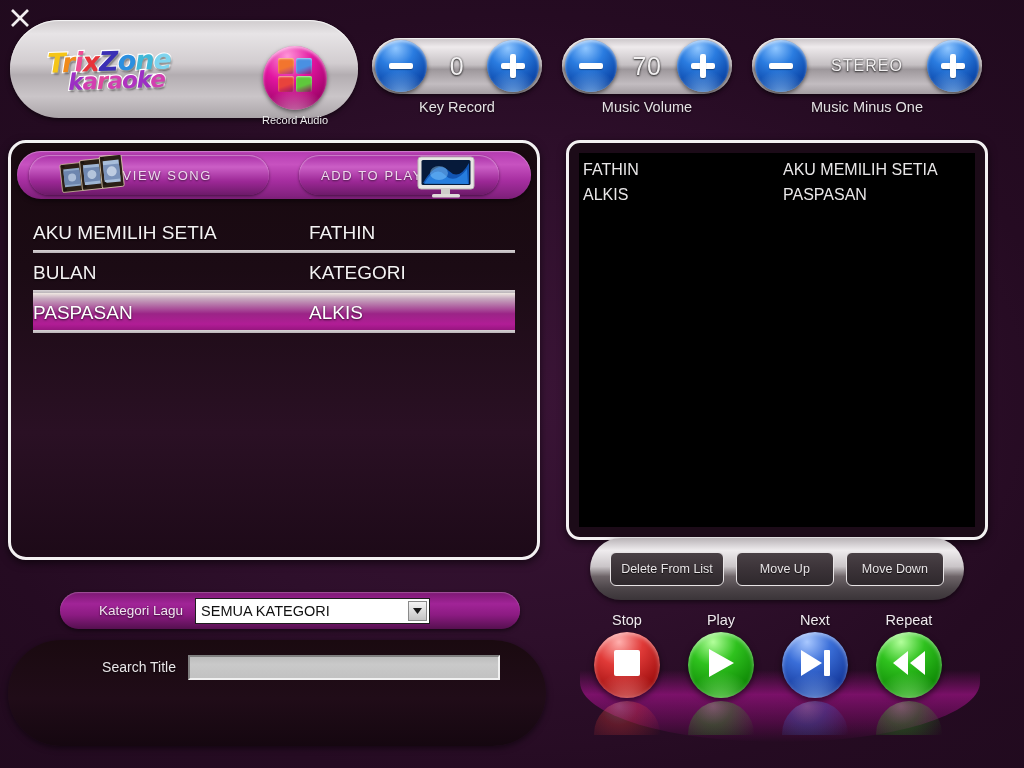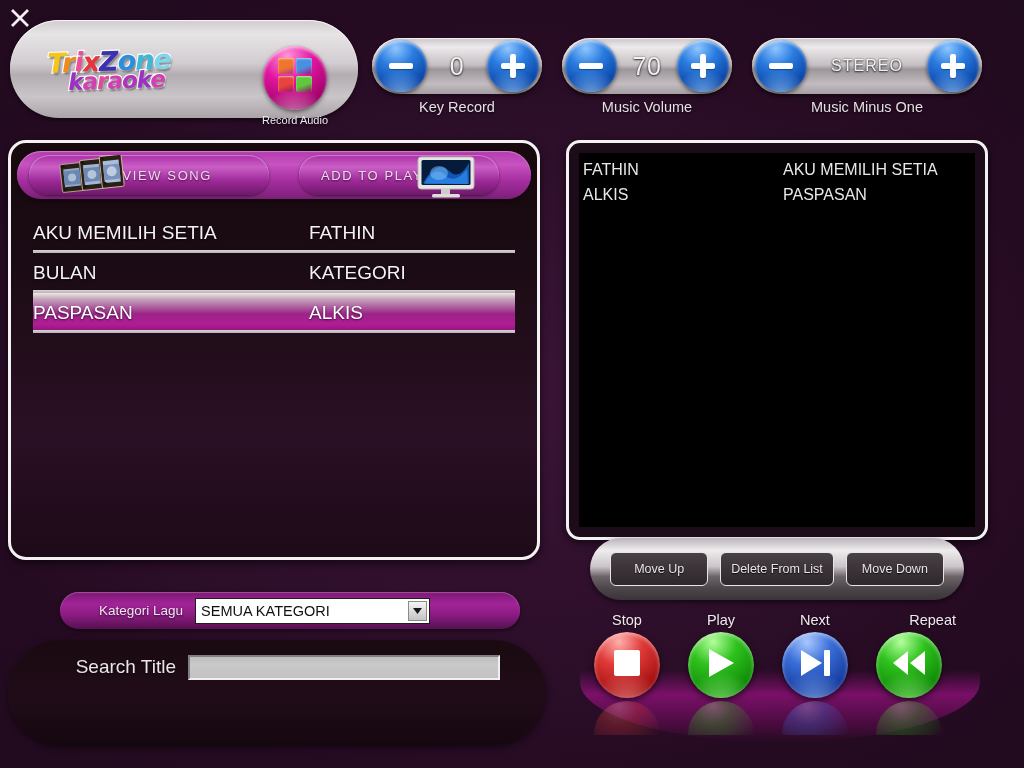--- a/index.html
+++ b/index.html
@@ -264,21 +264,21 @@
   }
   .search-row {
     position: absolute; left: 0; width: 100%;
     height: 30px;
     display: flex; align-items: center;
   }
   #search-row-title  { top: 12px; }
   #search-row-artist { top: 51px; }
   .search-label {
     width: 168px; text-align: right;
-    color: #e9e5e8; font-size: 19px;
+    color: #e9e5e8; font-size: 14px;
     text-shadow: 0 1px 2px rgba(0,0,0,.7);
     white-space: nowrap;
   }
   .search-input {
     margin-left: 12px;
     width: 312px; height: 25px;
     background: linear-gradient(180deg, #bdbdbd 0%, #c9c9c9 35%, #c2c2c2 100%);
     border-top: 2px solid #7f7f7f;
     border-left: 2px solid #7f7f7f;
     border-right: 2px solid #f0f0f0;
@@ -356,21 +356,21 @@
     border-radius: 0 0 200px 200px / 0 0 60px 60px;
     background: linear-gradient(180deg, rgba(190,20,160,.0) 0%, rgba(190,20,160,.55) 34%, rgba(150,12,125,.35) 72%, rgba(90,8,75,0) 100%);
   }
   .transport-item {
     position: absolute; top: 0;
     width: 94px; text-align: center;
   }
   #transport-stop   { left: 0px; }
   #transport-play   { left: 94px; }
   #transport-next   { left: 188px; }
-  #transport-repeat { left: 282px; text-align: right; }
+  #transport-repeat { left: 282px; }
 
   .transport-label {
     color: #efe9ee; font-size: 14.5px;
     text-shadow: 0 1px 2px rgba(0,0,0,.7);
     margin-bottom: 4px;
   }
   .transport-btn {
     width: 66px; height: 66px; margin: 0 auto;
     border-radius: 50%;
     position: relative;
@@ -555,22 +555,22 @@
         <div class="pl-title">AKU MEMILIH SETIA</div>
       </div>
       <div class="playlist-row">
         <div class="pl-artist">ALKIS</div>
         <div class="pl-title">PASPASAN</div>
       </div>
     </div>
 </div>
 
 <div id="playlist-actions">
+    <div class="pl-btn">Delete From List</div>
     <div class="pl-btn">Move Up</div>
-    <div class="pl-btn">Delete From List</div>
     <div class="pl-btn">Move Down</div>
   </div>
 
 <div id="transport">
   <div id="transport-floor"></div>
 
   <div class="transport-item" id="transport-stop">
     <div class="transport-label">Stop</div>
     <div class="transport-btn red">
       <span class="transport-glyph">

